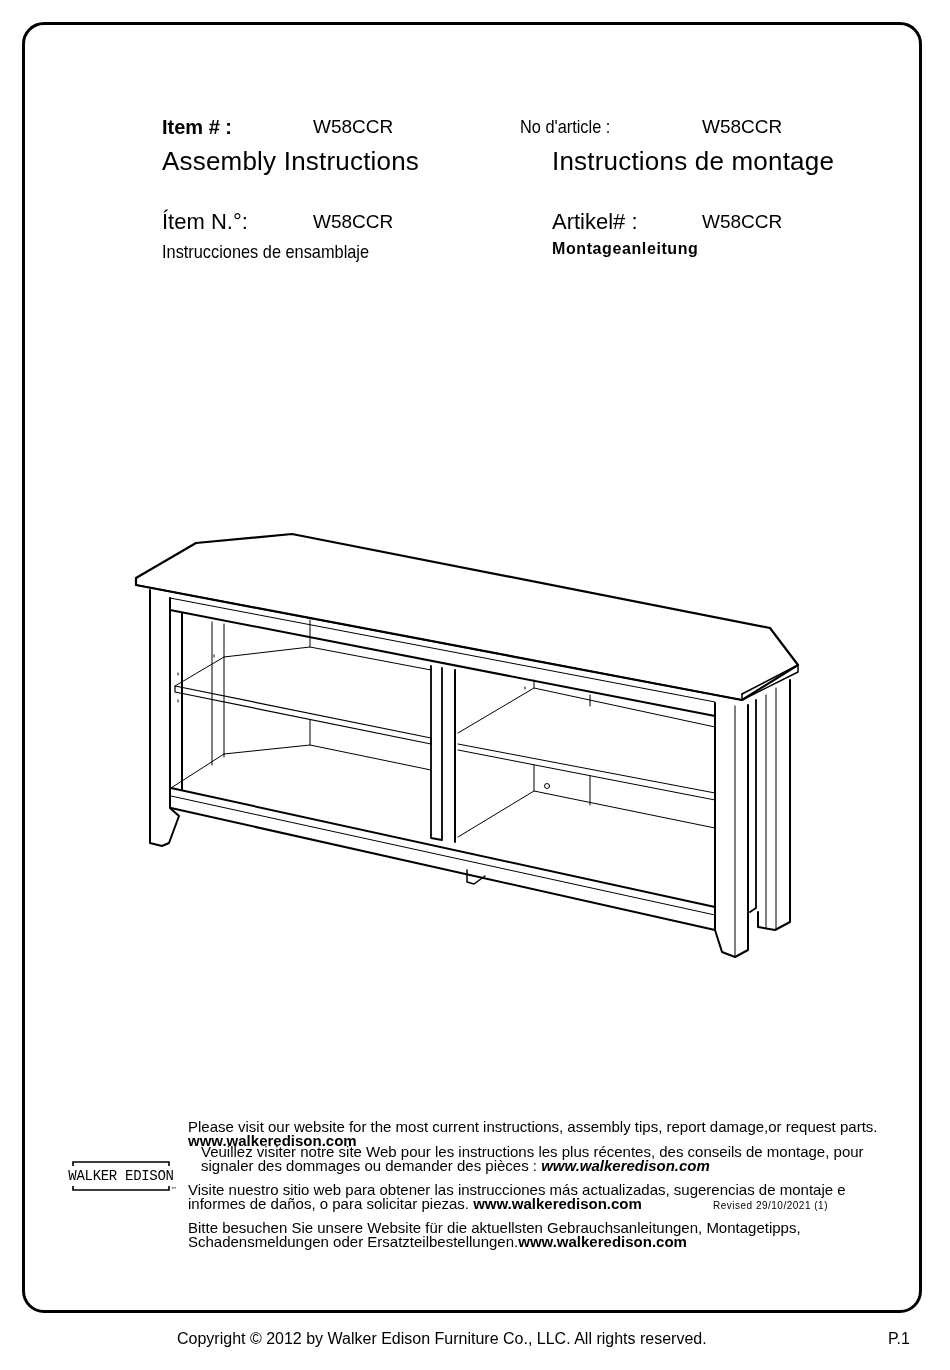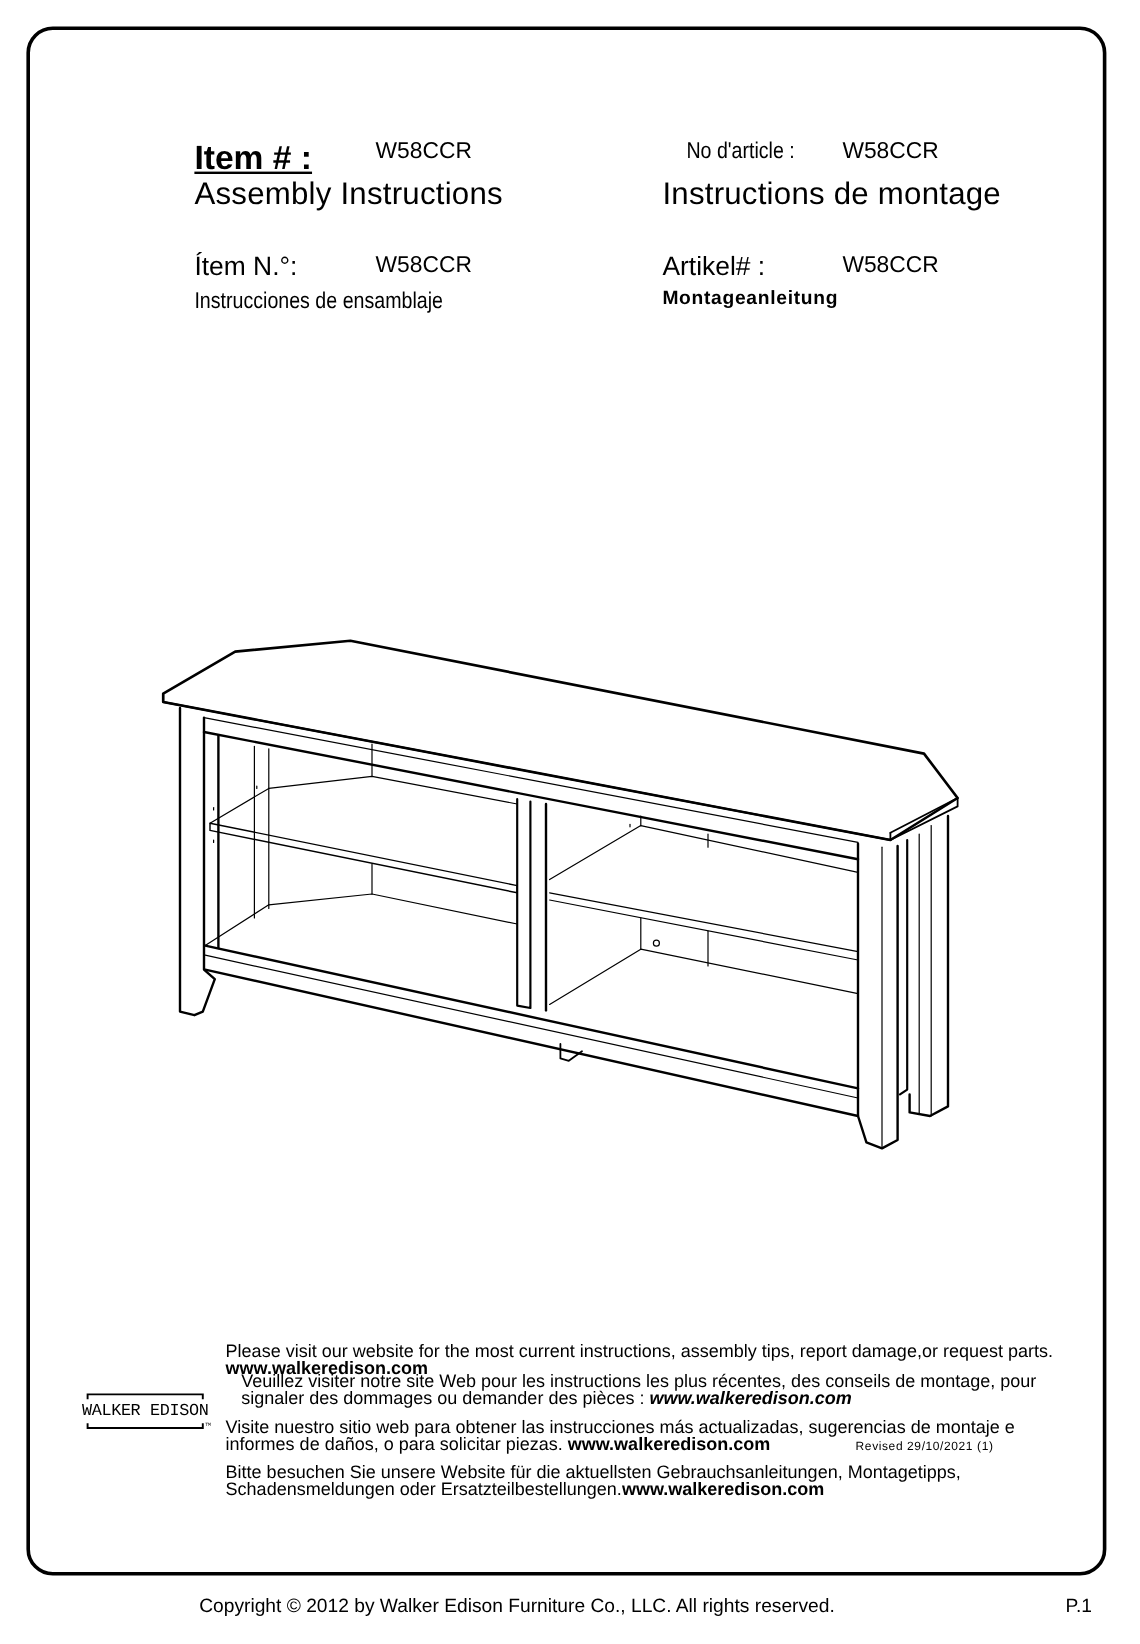--- a/index.html
+++ b/index.html
@@ -1,45 +1,45 @@
 <!DOCTYPE html>
 <html><head>
   <meta charset="utf-8">
   <style>
     html, body { margin: 0; padding: 0; background: #ffffff; }
     body { width: 950px; height: 1370px; position: relative; overflow: hidden; font-family: "Liberation Sans", sans-serif; color: #000; }
     .frame { position: absolute; left: 22px; top: 22px; width: 900px; height: 1291px; border: 3px solid #000; border-radius: 22px; box-sizing: border-box; }
     .hdr { position: absolute; white-space: nowrap; }
-    .lbl-bold { font-weight: bold; font-size: 28px; text-decoration: underline; }
+    .lbl-bold { font-weight: bold; font-size: 20px; }
     .lbl-narrow { font-size: 19px; transform: scaleX(0.86); transform-origin: left center; display: inline-block; }
     .lbl-reg { font-size: 22px; }
     .code { font-size: 19px; }
     .sub-bold { font-size: 26px; font-weight: normal; letter-spacing: 0.2px; }
     .sub-heavy { font-size: 16px; font-weight: bold; letter-spacing: 0.6px; }
     .sub-narrow { font-size: 19px; transform: scaleX(0.86); transform-origin: left center; display: inline-block; }
     .illustration { position: absolute; left: 130px; top: 525px; width: 680px; height: 440px; }
     .footer-text { position: absolute; left: 188px; width: 712px; font-size: 15px; line-height: 14px; }
     .footer-text p { margin: 0; }
     .footer-text b { font-weight: bold; }
     .logo { position: absolute; left: 63px; top: 1160px; width: 116px; height: 32px; font-family: Liberation Mono, monospace; }
     .logo-text { position: absolute; left: 0; top: 8px; width: 116px; text-align: center; font-size: 14px; letter-spacing: -0.3px; }
     .revised { position: absolute; left: 713px; top: 1200px; font-size: 10px; letter-spacing: 0.5px; }
-    .copyright { position: absolute; left: 166px; top: 1330px; font-size: 16px; }
+    .copyright { position: absolute; left: 177px; top: 1330px; font-size: 16px; }
     .page-num { position: absolute; left: 888px; top: 1330px; font-size: 16px; }
   </style>
 </head>
 <body>
 
 <div class="frame"></div>
 
 <div class="hdr lbl-bold" style="left:162px; top:116px;">Item # :</div>
 <div class="hdr code" style="left:313px; top:116px;">W58CCR</div>
 <div class="hdr sub-bold" style="left:162px; top:146px;">Assembly  Instructions</div>
 
-<div class="hdr" style="left:572px; top:116px;"><span class="lbl-narrow">No d'article :</span></div>
+<div class="hdr" style="left:520px; top:116px;"><span class="lbl-narrow">No d'article :</span></div>
 <div class="hdr code" style="left:702px; top:116px;">W58CCR</div>
 <div class="hdr sub-bold" style="left:552px; top:146px;">Instructions de montage</div>
 
 <div class="hdr lbl-reg" style="left:162px; top:209px;">Ítem N.°:</div>
 <div class="hdr code" style="left:313px; top:211px;">W58CCR</div>
 <div class="hdr" style="left:162px; top:241px;"><span class="sub-narrow">Instrucciones de ensamblaje</span></div>
 
 <div class="hdr lbl-reg" style="left:552px; top:209px;">Artikel# :</div>
 <div class="hdr code" style="left:702px; top:211px;">W58CCR</div>
 <div class="hdr sub-heavy" style="left:552px; top:240px;">Montageanleitung</div>

